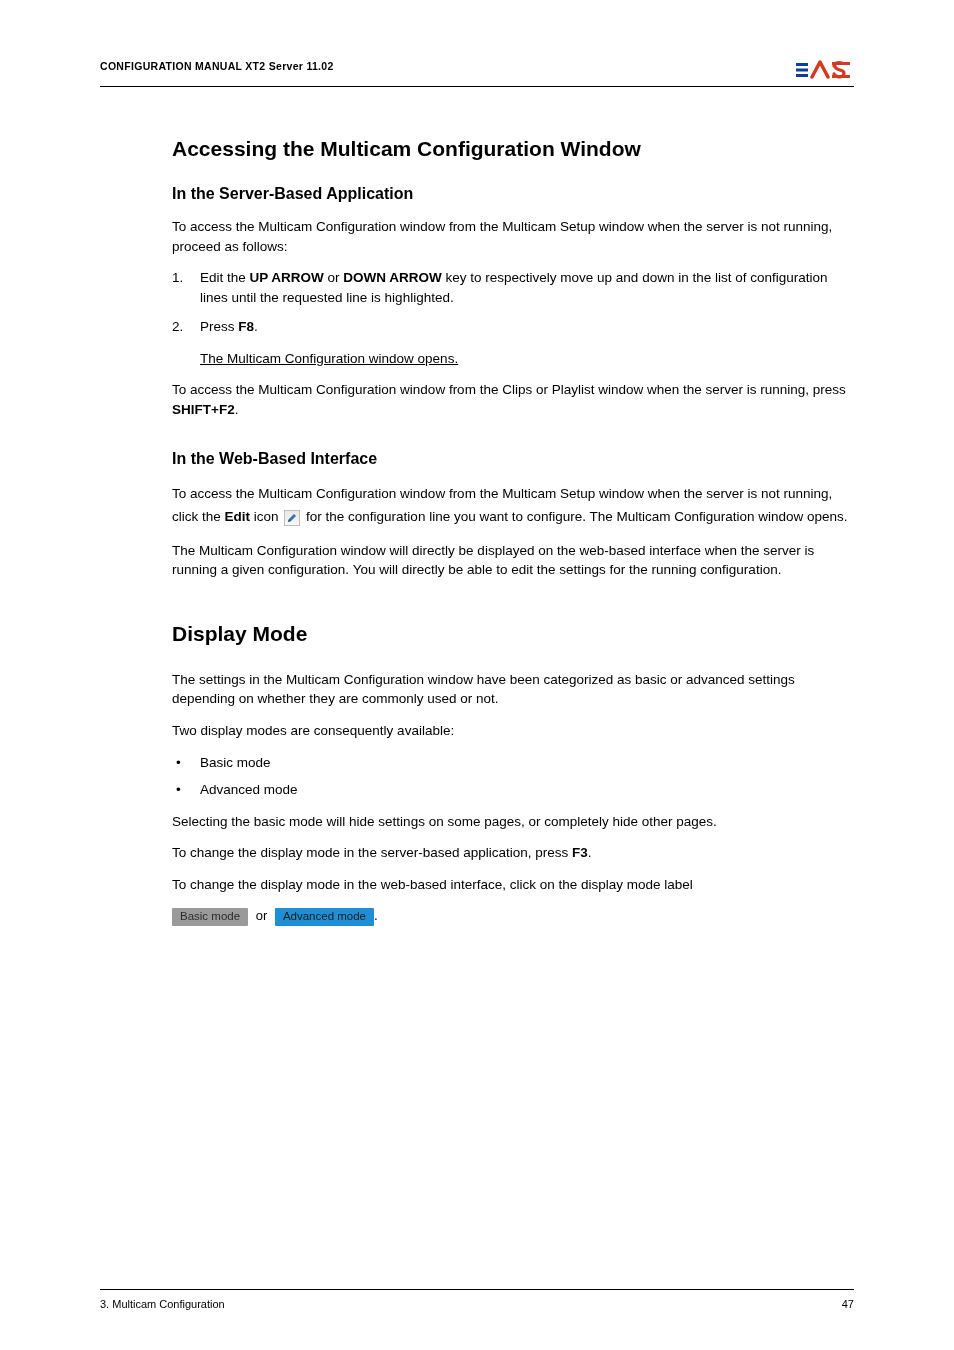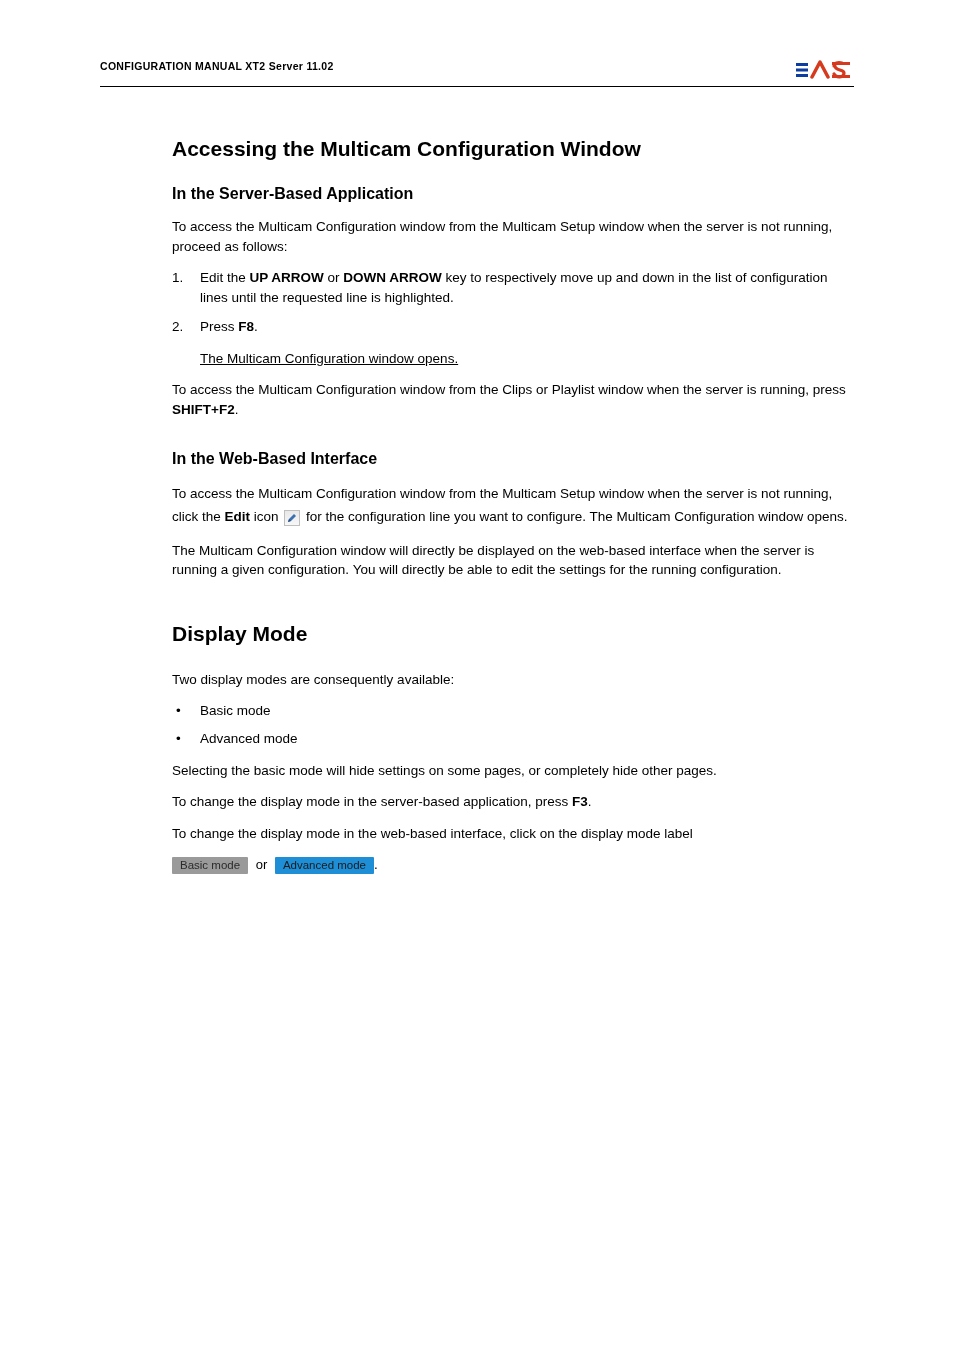--- a/index.html
+++ b/index.html
@@ -182,32 +182,37 @@
             <path d="M2 10 L3 7 L8 2 L10 4 L5 9 Z" fill="#3a6fb0"></path>
             <path d="M2 10 L3 7 L5 9 Z" fill="#2a4f80"></path>
           </svg></span><span> for the configuration line you want to configure. The Multicam Configuration window opens.</span>
     </p>
     <p>The Multicam Configuration window will directly be displayed on the web-based interface when the server is running a given configuration. You will directly be able to edit the settings for the running configuration.</p>
 
     <div class="section-gap"></div>
 
     <div class="h2">Display Mode</div>
 
+    <p>The settings in the Multicam Configuration window have been categorized as basic or advanced settings depending on whether they are commonly used or not.</p>
     <p>Two display modes are consequently available:</p>
 
     <div class="ul">
       <div class="bi">Basic mode</div>
       <div class="bi">Advanced mode</div>
     </div>
 
     <p>Selecting the basic mode will hide settings on some pages, or completely hide other pages.</p>
     <p>
       <span>To change the display mode in the server-based application, press </span><b>F3</b><span>.</span>
     </p>
     <p>To change the display mode in the web-based interface, click on the display mode label</p>
     <p>
       <span class="mode-btn mode-basic">Basic mode</span><span class="or-text"> or </span><span class="mode-btn mode-adv">Advanced mode</span><span>.</span>
     </p>
 
   </div>
 
+  <div class="footer">
+    <div>3. Multicam Configuration</div>
+    <div>47</div>
+  </div>
 
 </div>
 
 </body></html>

